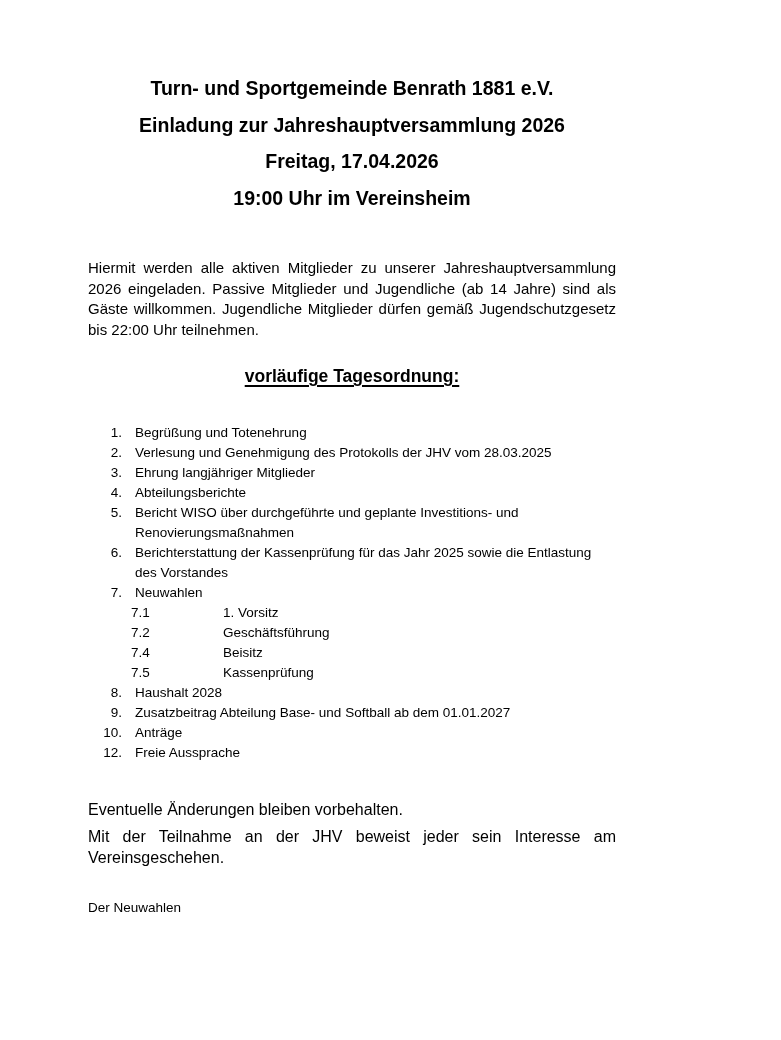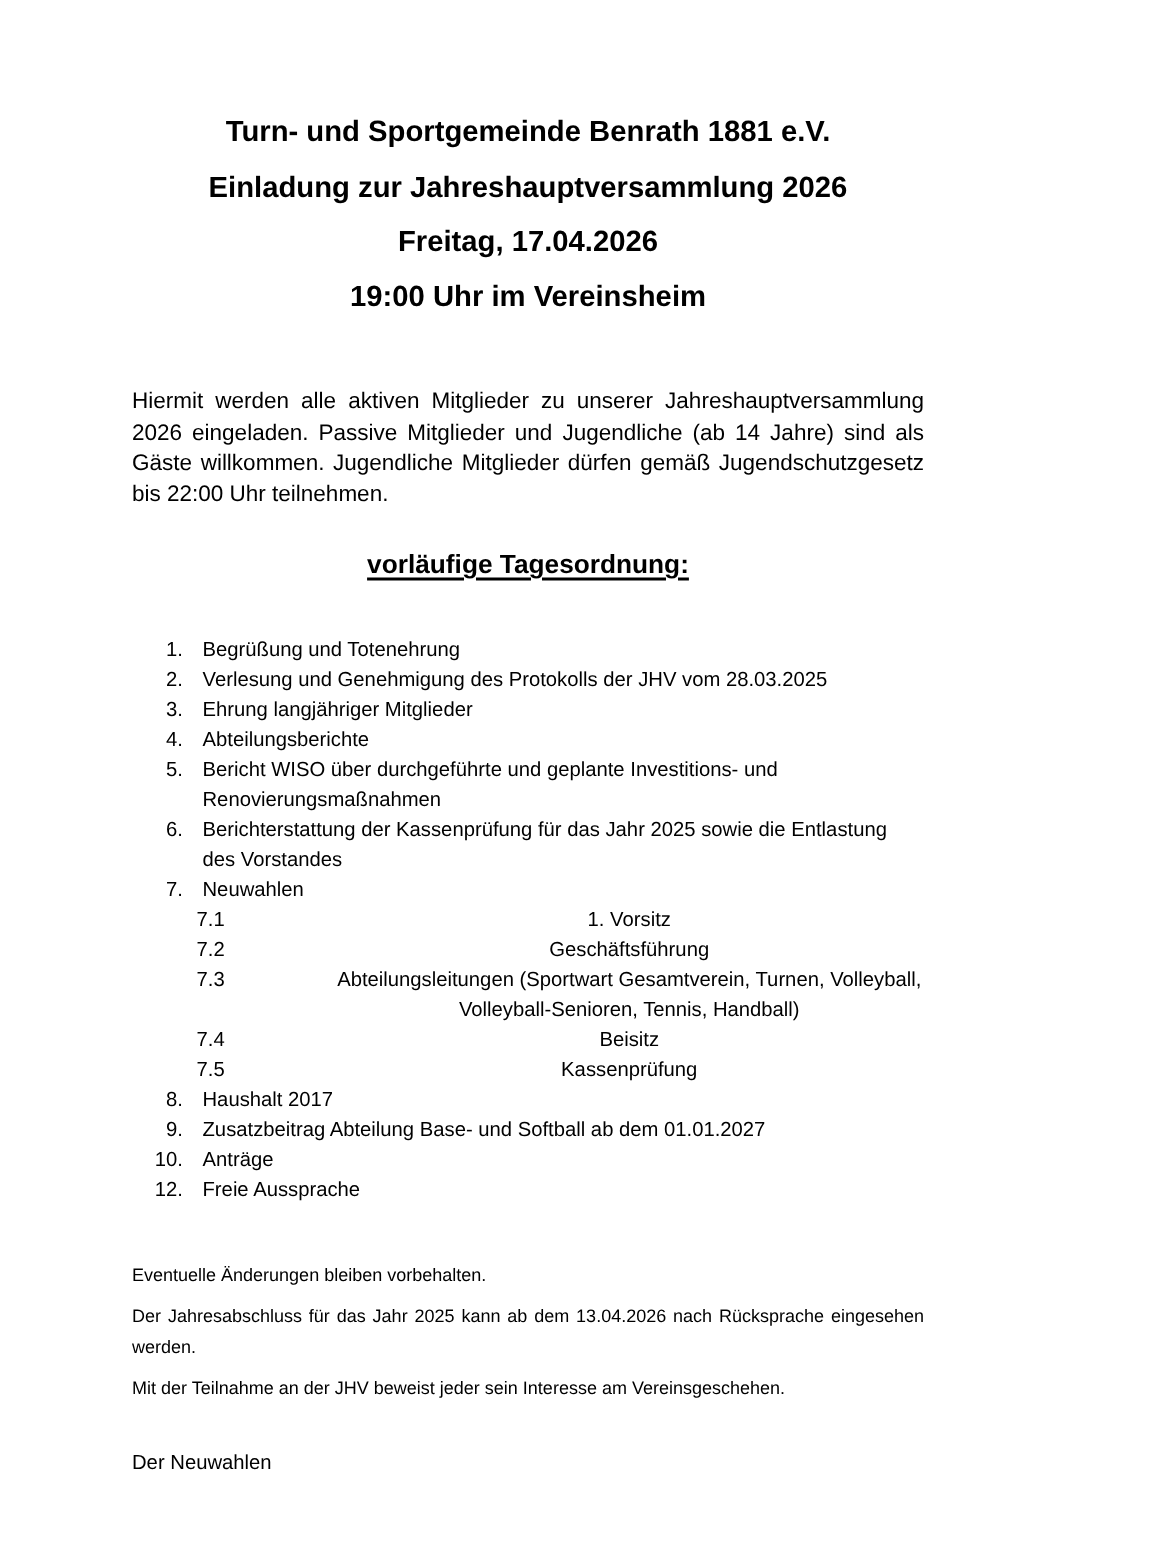--- a/index.html
+++ b/index.html
@@ -68,28 +68,27 @@
     align-items: flex-start;
     margin-left: 43px;
     gap: 40px;
   }
   .subnum {
     flex: 0 0 52px;
     text-align: left;
   }
   .subtxt {
     flex: 1;
-    text-align: center;
   }
   .closing {
     margin-top: 37px;
   }
   .closing p {
     margin: 0;
-    font-size: 12px;
+    font-size: 16px;
     line-height: 20.5px;
     text-align: justify;
   }
   .closing p + p {
     margin-top: 6.5px;
   }
   .signature {
     margin-top: 30px;
     font-size: 13.5px;
     line-height: 20.5px;
@@ -146,52 +145,47 @@
 
     <div class="subitem">
       <span class="subnum">7.1</span>
       <span class="subtxt">1. Vorsitz</span>
     </div>
     <div class="subitem">
       <span class="subnum">7.2</span>
       <span class="subtxt">Geschäftsführung</span>
     </div>
     <div class="subitem">
-      <span class="subnum">7.3</span>
-      <span class="subtxt">Abteilungsleitungen (Sportwart Gesamtverein, Turnen, Volleyball, Volleyball-Senioren, Tennis, Handball)</span>
-    </div>
-    <div class="subitem">
       <span class="subnum">7.4</span>
       <span class="subtxt">Beisitz</span>
     </div>
     <div class="subitem">
       <span class="subnum">7.5</span>
       <span class="subtxt">Kassenprüfung</span>
     </div>
 
     <div class="item">
       <span class="num">8.</span>
-      <span class="txt">Haushalt 2017</span>
+      <span class="txt">Haushalt 2028</span>
     </div>
     <div class="item">
       <span class="num">9.</span>
       <span class="txt">Zusatzbeitrag Abteilung Base- und Softball ab dem 01.01.2027</span>
     </div>
     <div class="item">
       <span class="num">10.</span>
       <span class="txt">Anträge</span>
     </div>
     <div class="item">
       <span class="num">12.</span>
       <span class="txt">Freie Aussprache</span>
     </div>
 
   </div>
 
   <div class="closing">
     <p>Eventuelle Änderungen bleiben vorbehalten.</p>
-    <p>Der Jahresabschluss für das Jahr 2025 kann ab dem 13.04.2026 nach Rücksprache eingesehen werden.</p>
     <p>Mit der Teilnahme an der JHV beweist jeder sein Interesse am Vereinsgeschehen.</p>
   </div>
 
   <div class="signature">Der Neuwahlen</div>
 
 </div>
 
 </body></html>

